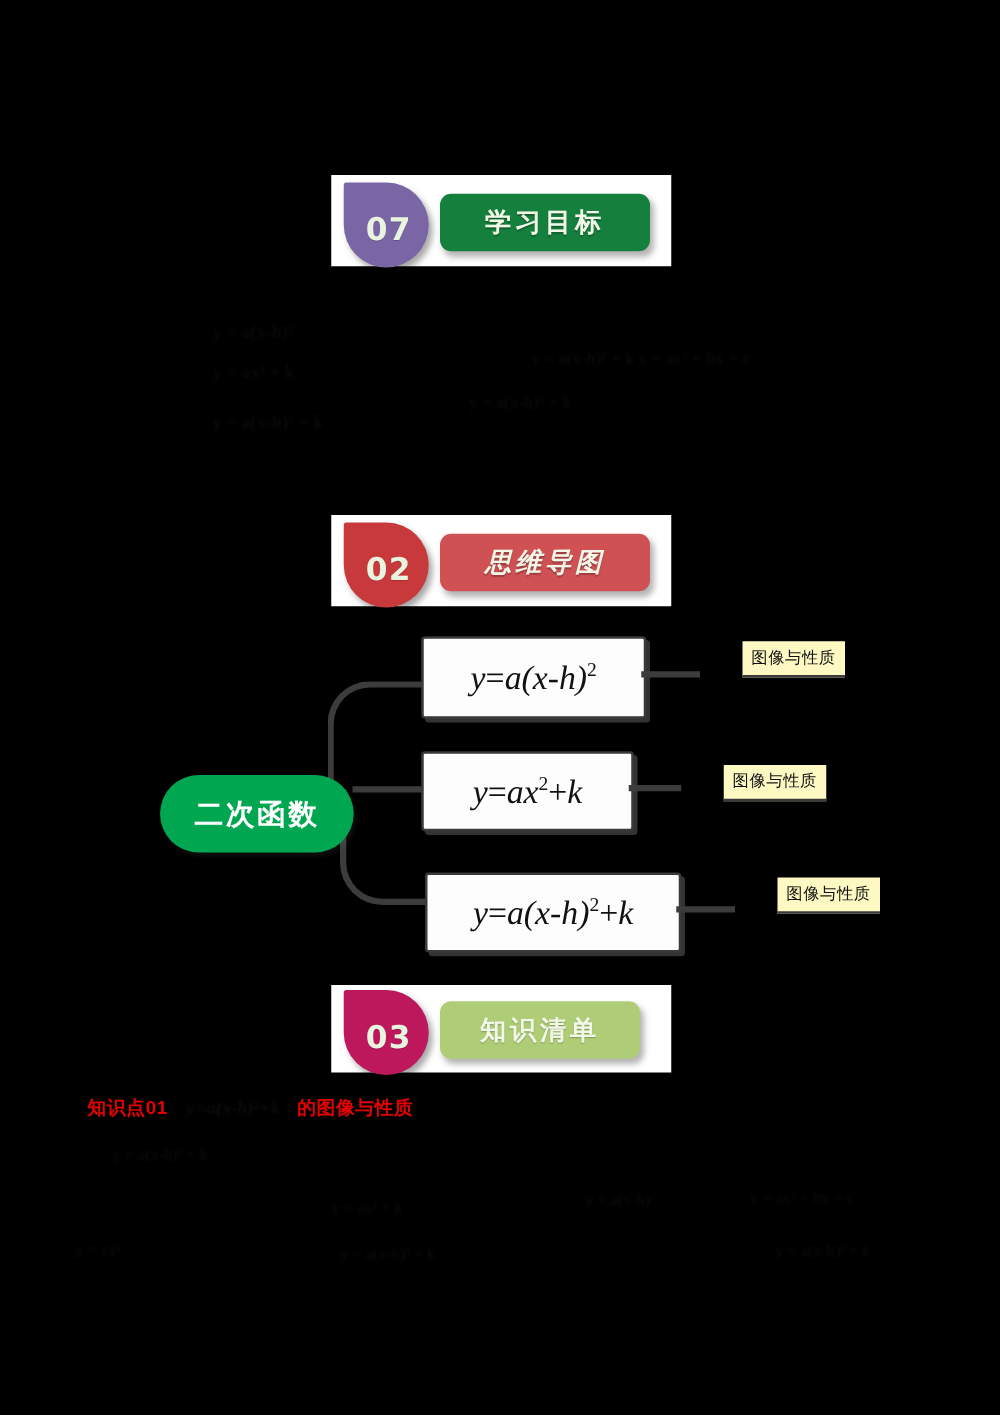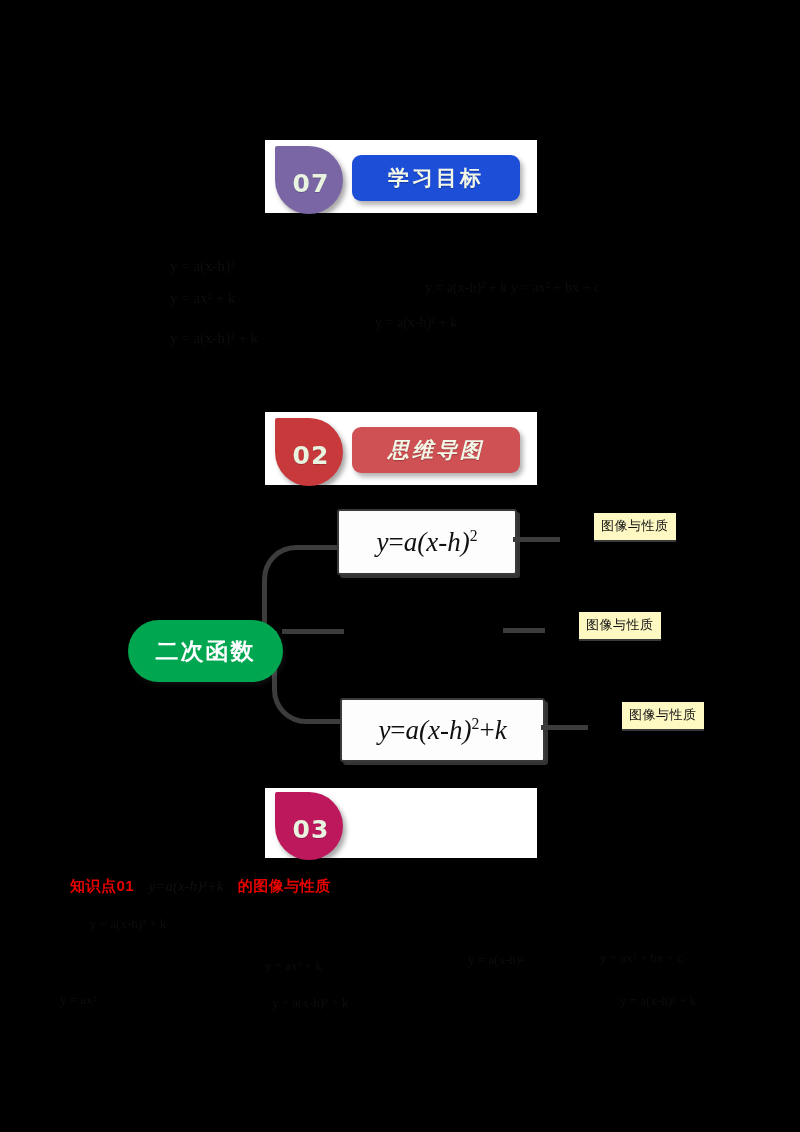--- a/index.html
+++ b/index.html
@@ -66,21 +66,21 @@
 </style>
 </head>
 <body>
 
 <div class="page">
 
   <div class="section-header" style="left:265px;top:140px;width:272px;height:73px;"></div>
   <div class="badge" style="left:275px;top:146px;background:#7a66a5;">
     <span>07</span>
   </div>
-  <div class="pill" style="left:352px;top:155px;width:168px;background:#1d4ed8;">
+  <div class="pill" style="left:352px;top:155px;width:168px;background:#15803d;">
     <span>学习目标</span>
   </div>
 
   <div class="faint" style="left:170px;top:258px;font-size:15px;">y = a(x-h)²</div>
   <div class="faint" style="left:170px;top:290px;font-size:15px;">y = ax² + k</div>
   <div class="faint" style="left:170px;top:330px;font-size:15px;">y = a(x-h)² + k</div>
   <div class="faint" style="left:425px;top:280px;font-size:14px;">y = a(x-h)² + k     y = ax² + bx + c</div>
   <div class="faint" style="left:375px;top:315px;font-size:14px;">y = a(x-h)² + k</div>
 
   <div class="section-header" style="left:265px;top:412px;width:272px;height:73px;"></div>
@@ -98,32 +98,38 @@
   <div class="root-node" style="left:128px;top:620px;width:155px;height:62px;">
     <span>二次函数</span>
   </div>
 
   <div class="fbox" style="left:337px;top:509px;width:176px;height:62px;">
     <span class="math">y<span class="op">=</span>a(x<span class="op">-</span>h)<sup>2</sup></span>
   </div>
   <div class="conn" style="left:513px;top:537px;width:47px;height:5px;"></div>
   <div class="leaf-label" style="left:556px;top:513px;">图像与性质</div>
 
+  <div class="fbox" style="left:337px;top:601px;width:166px;height:60px;">
+    <span class="math">y<span class="op">=</span>ax<sup>2</sup><span class="op">+</span>k</span>
+  </div>
   <div class="conn" style="left:503px;top:628px;width:42px;height:5px;"></div>
   <div class="leaf-label" style="left:541px;top:612px;">图像与性质</div>
 
   <div class="fbox" style="left:340px;top:698px;width:201px;height:60px;">
     <span class="math">y<span class="op">=</span>a(x<span class="op">-</span>h)<sup>2</sup><span class="op">+</span>k</span>
   </div>
   <div class="conn" style="left:541px;top:725px;width:47px;height:5px;"></div>
   <div class="leaf-label" style="left:584px;top:702px;">图像与性质</div>
 
   <div class="section-header" style="left:265px;top:788px;width:272px;height:70px;"></div>
   <div class="badge" style="left:275px;top:792px;background:#be185d;">
     <span>03</span>
+  </div>
+  <div class="pill" style="left:352px;top:801px;width:160px;background:#aecd76;">
+    <span>知识清单</span>
   </div>
 
   <div class="redline" style="left:70px;top:877px;">
     <span class="rt">知识点01</span>
     <span class="dk" style="padding:0 10px;">y=a(x-h)²+k</span>
     <span class="rt">的图像与性质</span>
   </div>
 
   <div class="faint" style="left:90px;top:916px;font-size:13px;">y = a(x-h)² + k</div>
   <div class="faint" style="left:265px;top:958px;font-size:13px;">y = ax² + k</div>

